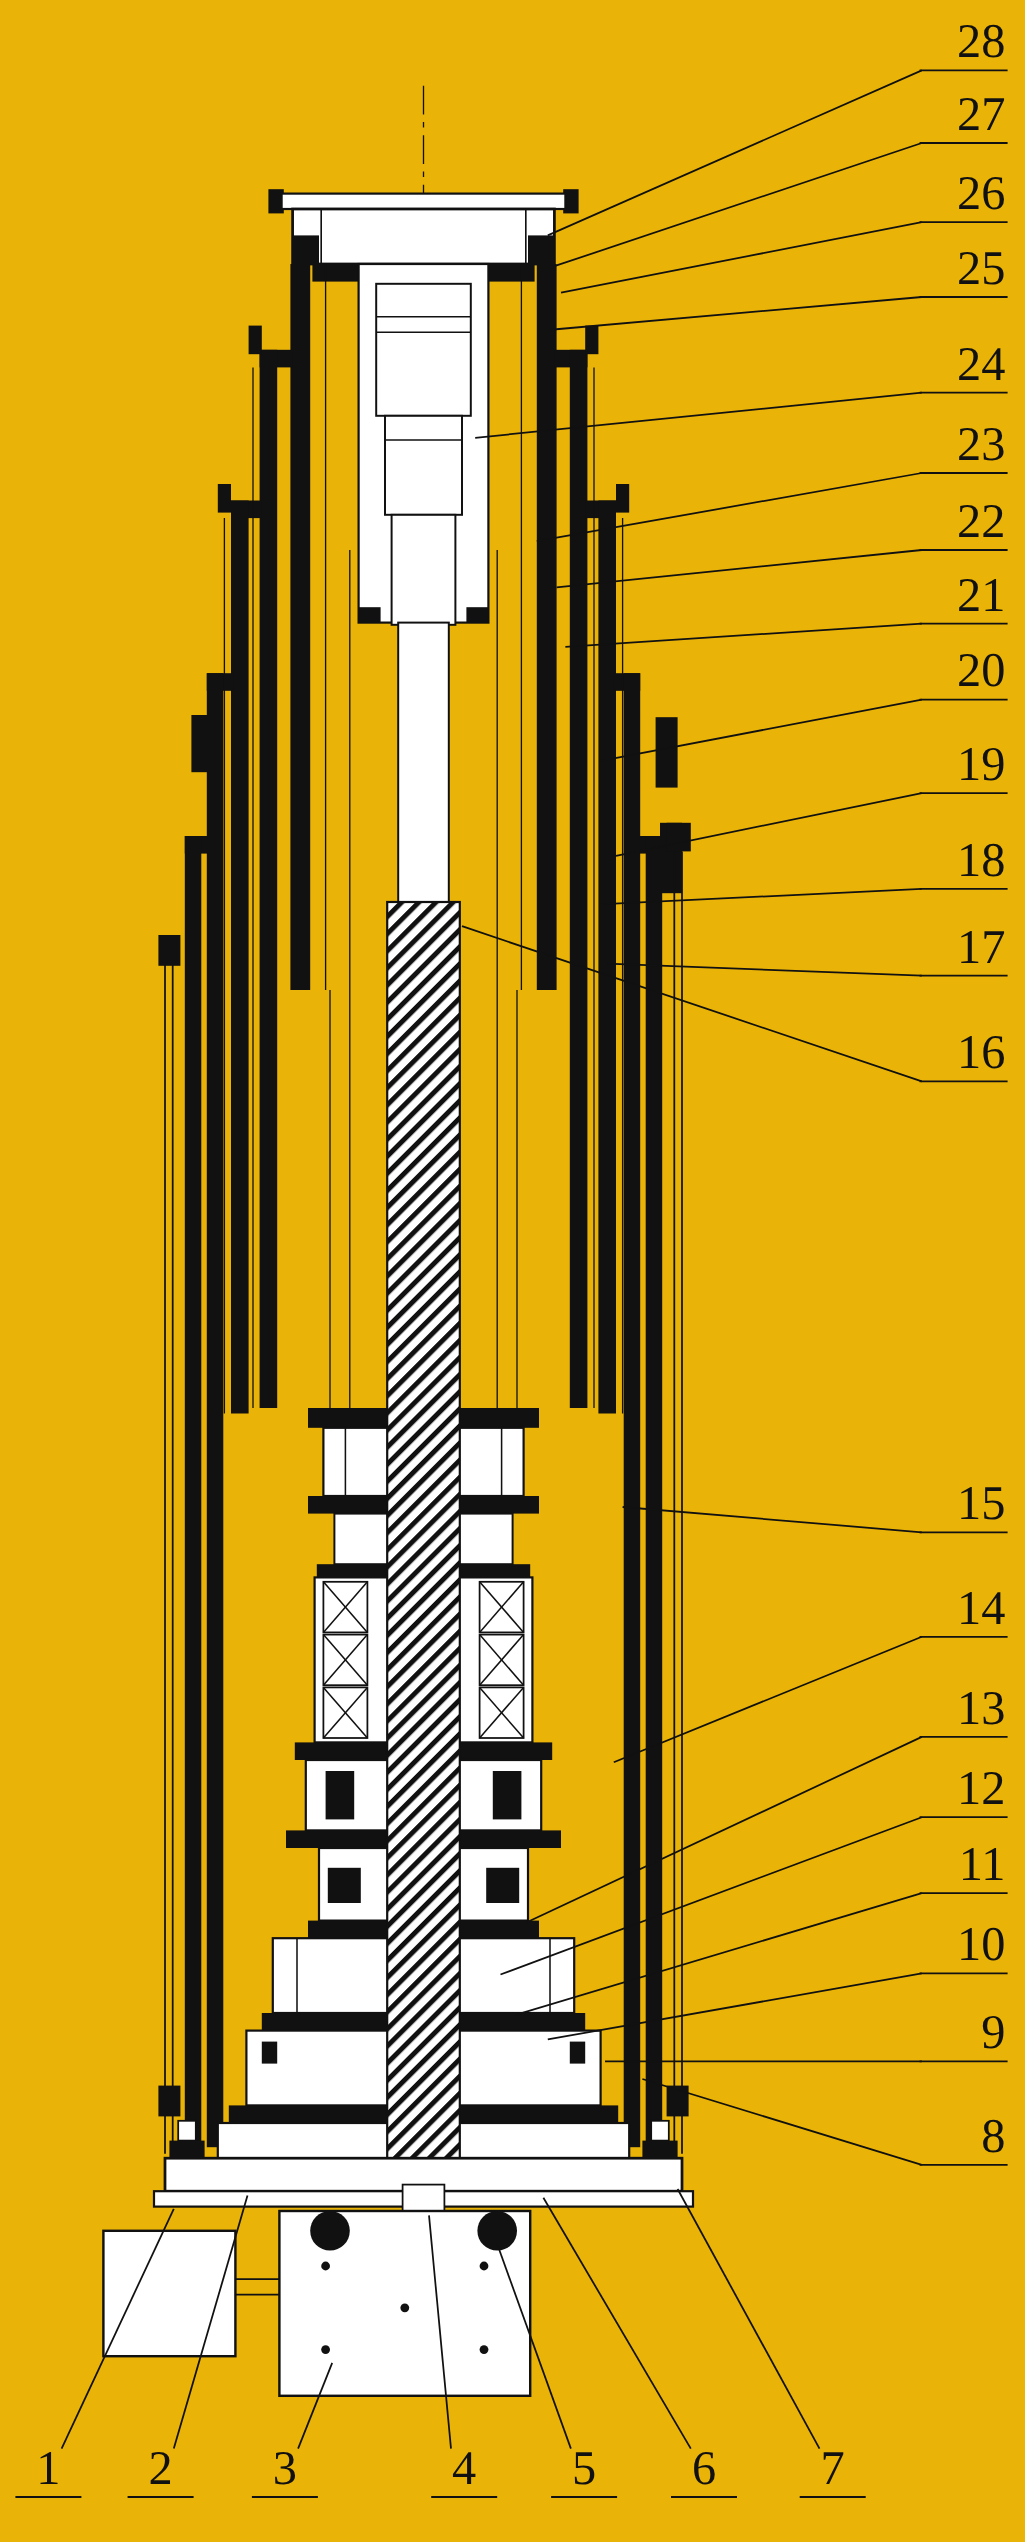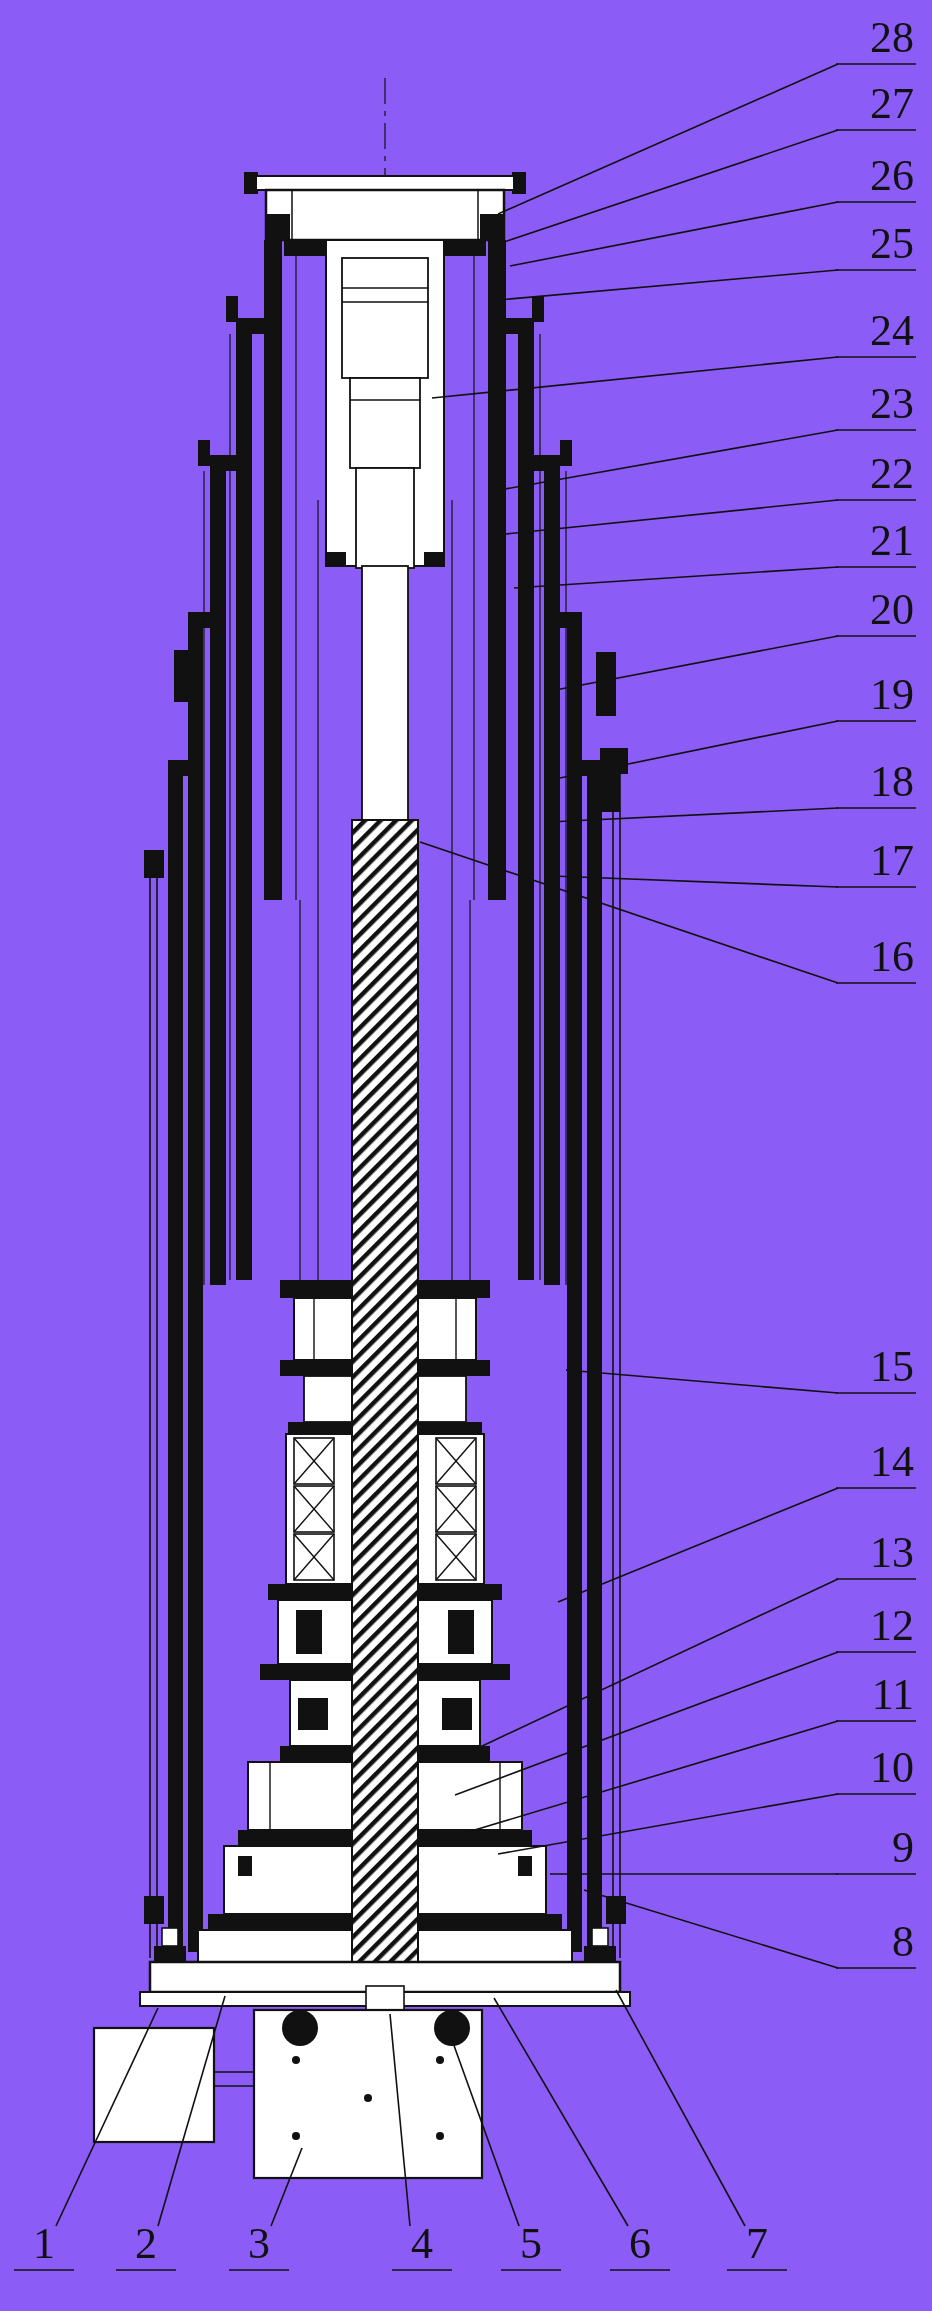--- a/index.html
+++ b/index.html
@@ -1,20 +1,20 @@
 <!DOCTYPE html>
 <html><head>
 <meta charset="utf-8">
 <style>
   html, body { margin: 0; padding: 0; background: #ffffff; }
   .canvas {
     position: relative;
     width: 932px;
     height: 2311px;
-    background: #8b5cf6;
+    background: #eab308;
     font-family: "Liberation Serif", serif;
     overflow: hidden;
   }
   svg { display: block; }
   .callout-num {
     font-family: "Liberation Serif", serif;
     font-size: 44px;
     fill: #111111;
   }
 </style>

